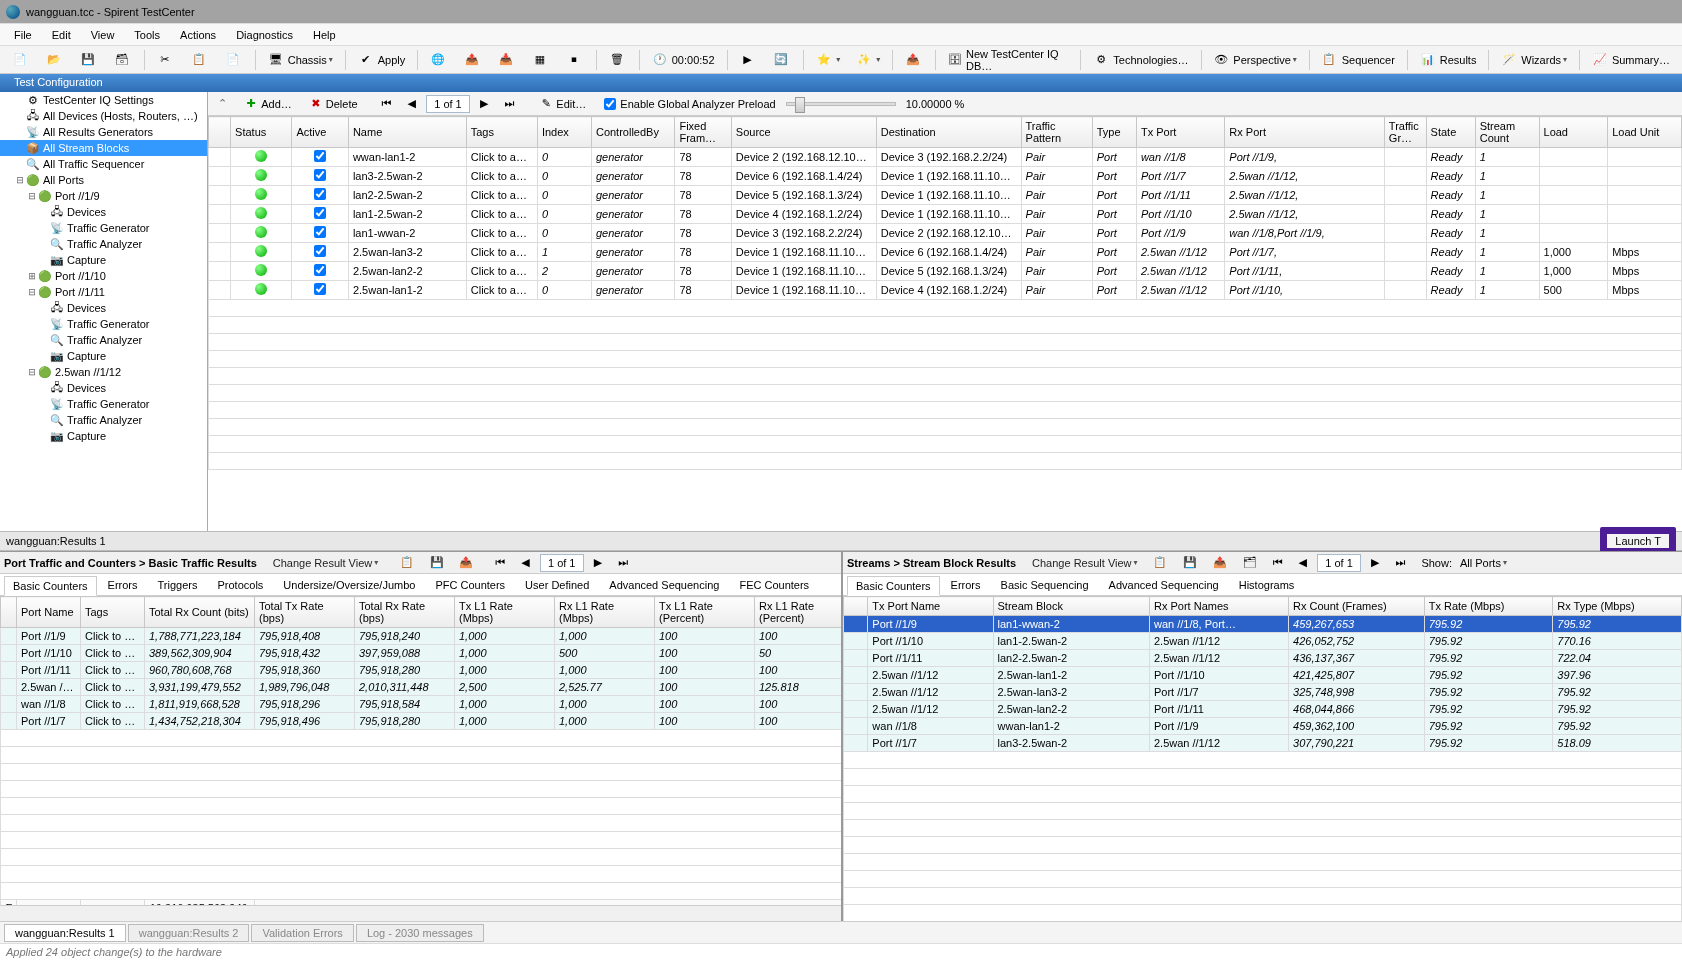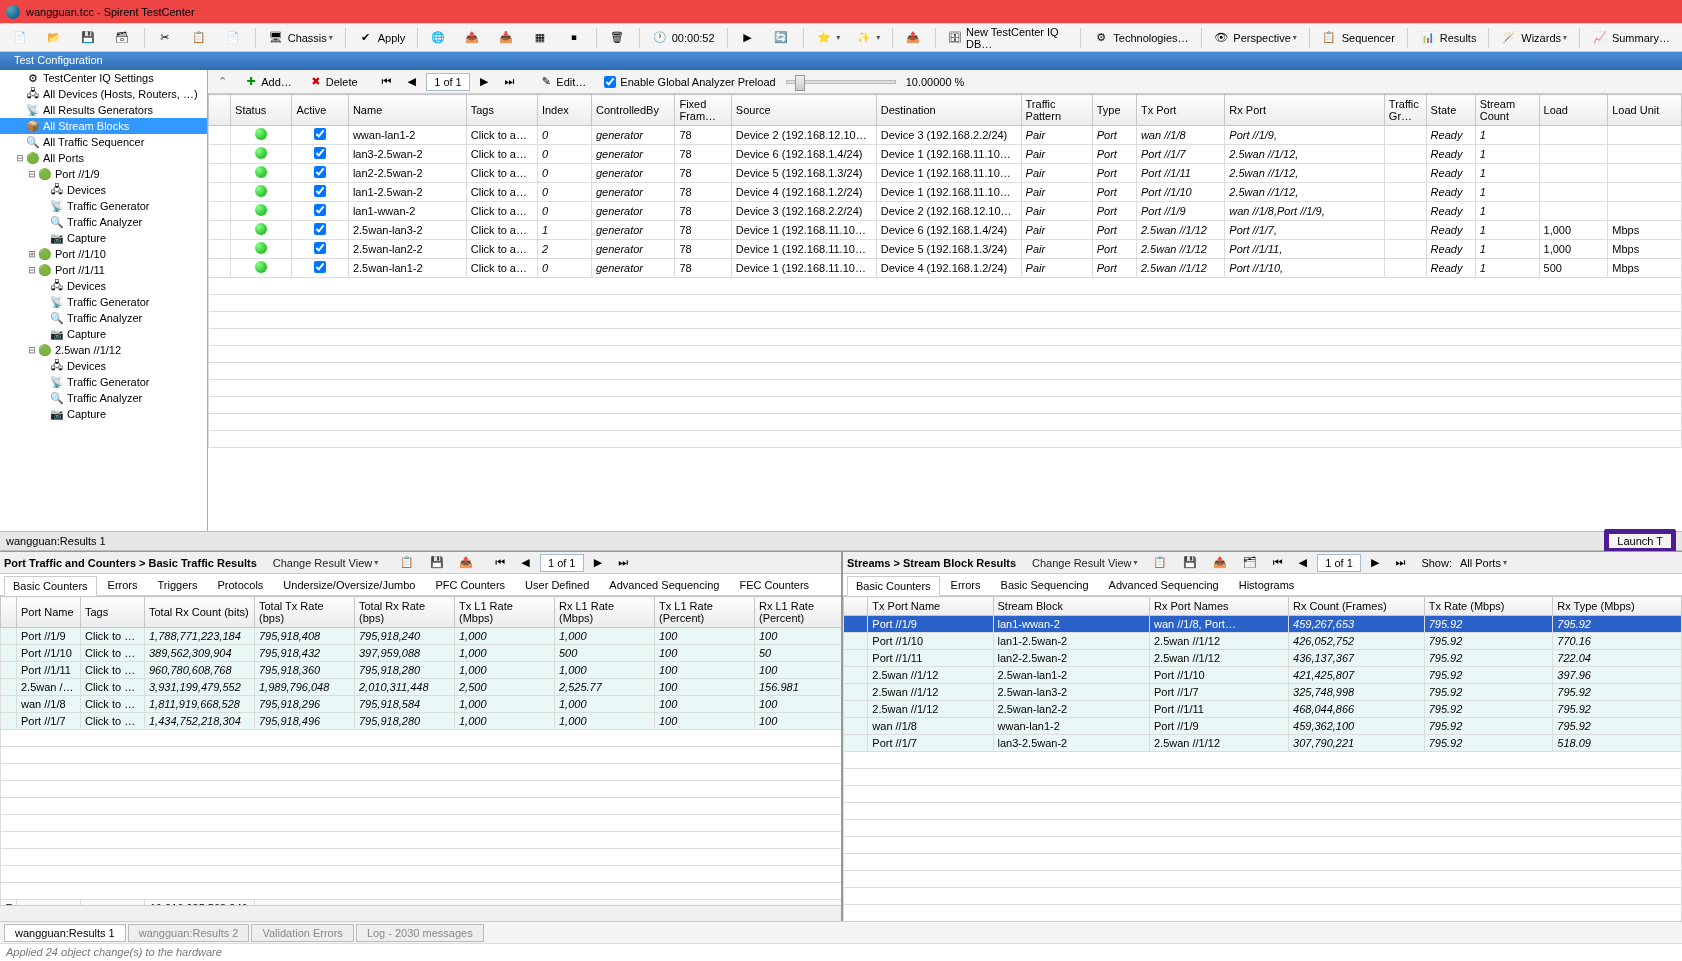--- a/index.html
+++ b/index.html
@@ -1,20 +1,20 @@
 <!DOCTYPE html>
 <html><head>
 <meta charset="utf-8">
 <style>
 * { box-sizing: border-box; margin: 0; padding: 0; font-family: "Segoe UI", Tahoma, sans-serif; font-size: 11px; }
 body { background: #f0f0f0; overflow: hidden; }
 .window { width: 1682px; height: 961px; background: #fff; display: flex; flex-direction: column; }
 
 
-.titlebar { height: 24px; background: #ef4444; display: flex; align-items: center; padding: 0 6px; border-bottom: 1px solid #ddd; }
+.titlebar { height: 24px; background: #a3a3a3; display: flex; align-items: center; padding: 0 6px; border-bottom: 1px solid #ddd; }
 .titlebar .app-icon { width: 14px; height: 14px; border-radius: 50%; background: radial-gradient(circle at 30% 30%, #5ab, #048); margin-right: 6px; }
 
 
 .menubar { height: 22px; background: #f8f8f8; display: flex; align-items: center; padding: 0 4px; border-bottom: 1px solid #ddd; }
 .menubar span { padding: 3px 10px; cursor: default; }
 
 
 .toolbar { height: 28px; background: #f4f4f4; display: flex; align-items: center; padding: 0 4px; border-bottom: 1px solid #ccc; }
 .tb-btn { display: flex; align-items: center; padding: 2px 6px; margin: 0 1px; border: 1px solid transparent; cursor: pointer; }
 .ico16 { width: 16px; height: 16px; display: inline-flex; align-items: center; justify-content: center; margin-right: 2px; }
@@ -47,21 +47,21 @@
 .grid-wrap { flex: 1; overflow: auto; background: #fff; }
 table.grid { border-collapse: collapse; width: 100%; table-layout: fixed; }
 table.grid th { background: linear-gradient(#fdfdfd,#ececec); border: 1px solid #c7c7c7; padding: 3px 4px; font-weight: 400; text-align: left; position: sticky; top: 0; }
 table.grid td { border: 1px solid #dcdcdc; padding: 2px 4px; white-space: nowrap; overflow: hidden; text-overflow: ellipsis; }
 table.grid td.italic { font-style: italic; }
 .status-dot { width: 12px; height: 12px; border-radius: 50%; background: radial-gradient(circle at 30% 30%,#8f8,#0a0); display: inline-block; }
 .chk { width: 12px; height: 12px; }
 
 
 .results-tab-bar { height: 20px; background: #e7e7e7; border-top: 1px solid #bbb; border-bottom: 1px solid #bbb; padding: 2px 6px; display:flex; align-items:center; justify-content:space-between;}
-.launch-btn { border:5px solid #4c1d95; background:#f4f4f4; padding:1px 8px; border-radius:2px;}
+.launch-btn { border:7px solid #4c1d95; background:#f4f4f4; padding:1px 8px; border-radius:2px;}
 
 
 .bottom-split { display: flex; height: 370px; border-top: 1px solid #999; }
 .panel { display: flex; flex-direction: column; overflow: hidden; }
 .panel-left { width: 843px; border-right: 2px solid #999; }
 .panel-right { flex: 1; }
 .panel-header { height: 22px; background: #f0f0f0; border-bottom: 1px solid #ccc; display: flex; align-items: center; padding: 0 4px; }
 .panel-header .title { font-weight: 600; margin-right: 8px; text-align: right; }
 .panel-header .crv { color: #222; }
 .sub-tabs { height: 22px; background: #fff; border-bottom: 1px solid #ccc; display: flex; align-items: flex-end; padding: 0 4px; }
@@ -82,20 +82,29 @@
 </head>
 <body>
 
 <div class="window">
 
   <div class="titlebar">
     <span class="app-icon"></span>
     <span>wangguan.tcc - Spirent TestCenter</span>
   </div>
 
+  <div class="menubar">
+    <span>File</span>
+    <span>Edit</span>
+    <span>View</span>
+    <span>Tools</span>
+    <span>Actions</span>
+    <span>Diagnostics</span>
+    <span>Help</span>
+  </div>
 
   <div class="toolbar">
     <div class="tb-btn">
         <span class="ico16">📄</span>
       </div>
     <div class="tb-btn">
         <span class="ico16">📂</span>
       </div>
     <div class="tb-btn">
         <span class="ico16">💾</span>
@@ -706,21 +715,21 @@
               <tr class="altband">
                 <td></td>
                 <td>2.5wan //…</td>
                 <td>Click to ad…</td>
                 <td class="italic">3,931,199,479,552</td>
                 <td class="italic">1,989,796,048</td>
                 <td class="italic">2,010,311,448</td>
                 <td class="italic">2,500</td>
                 <td class="italic">2,525.77</td>
                 <td class="italic">100</td>
-                <td class="italic">156.981</td>
+                <td class="italic">125.818</td>
               </tr>
               <tr class="altband">
                 <td></td>
                 <td>wan //1/8</td>
                 <td>Click to ad…</td>
                 <td class="italic">1,811,919,668,528</td>
                 <td class="italic">795,918,296</td>
                 <td class="italic">795,918,584</td>
                 <td class="italic">1,000</td>
                 <td class="italic">1,000</td>

